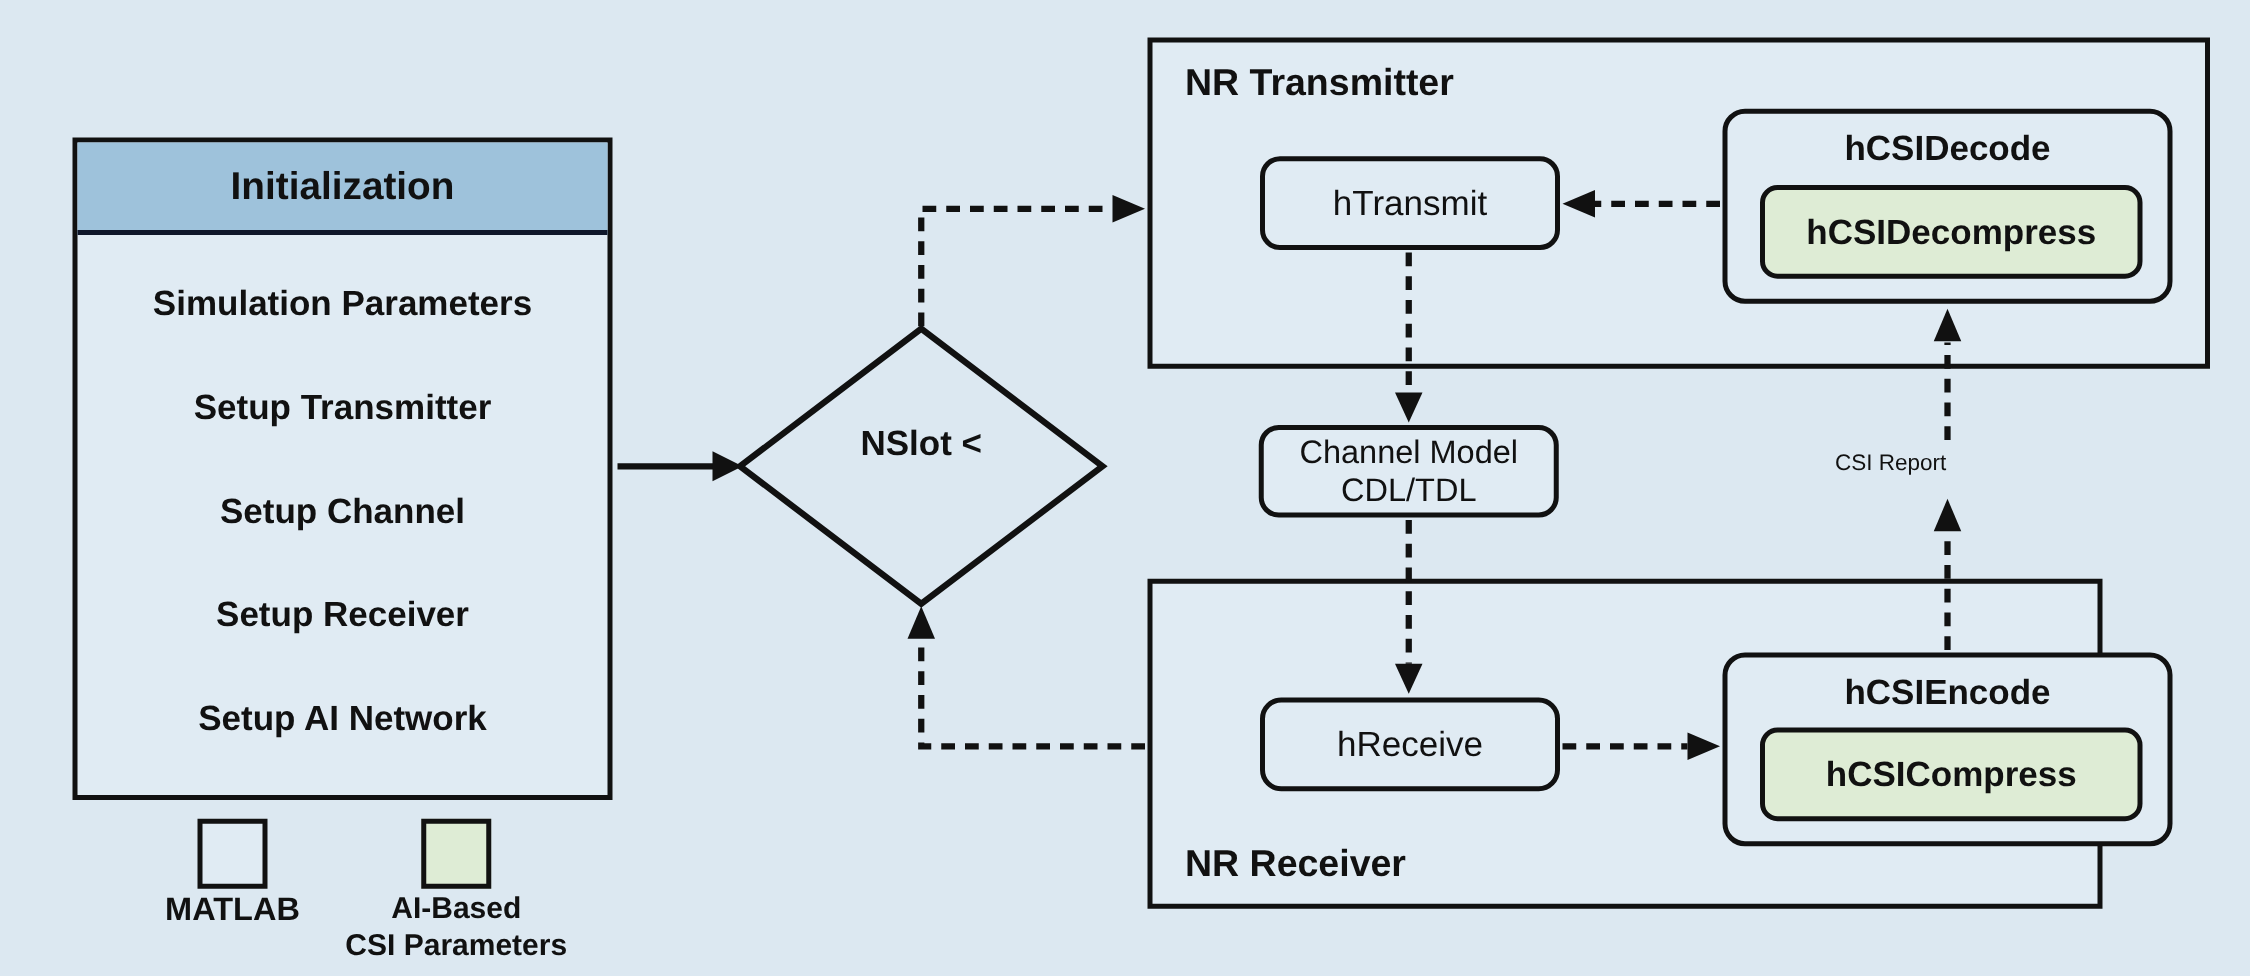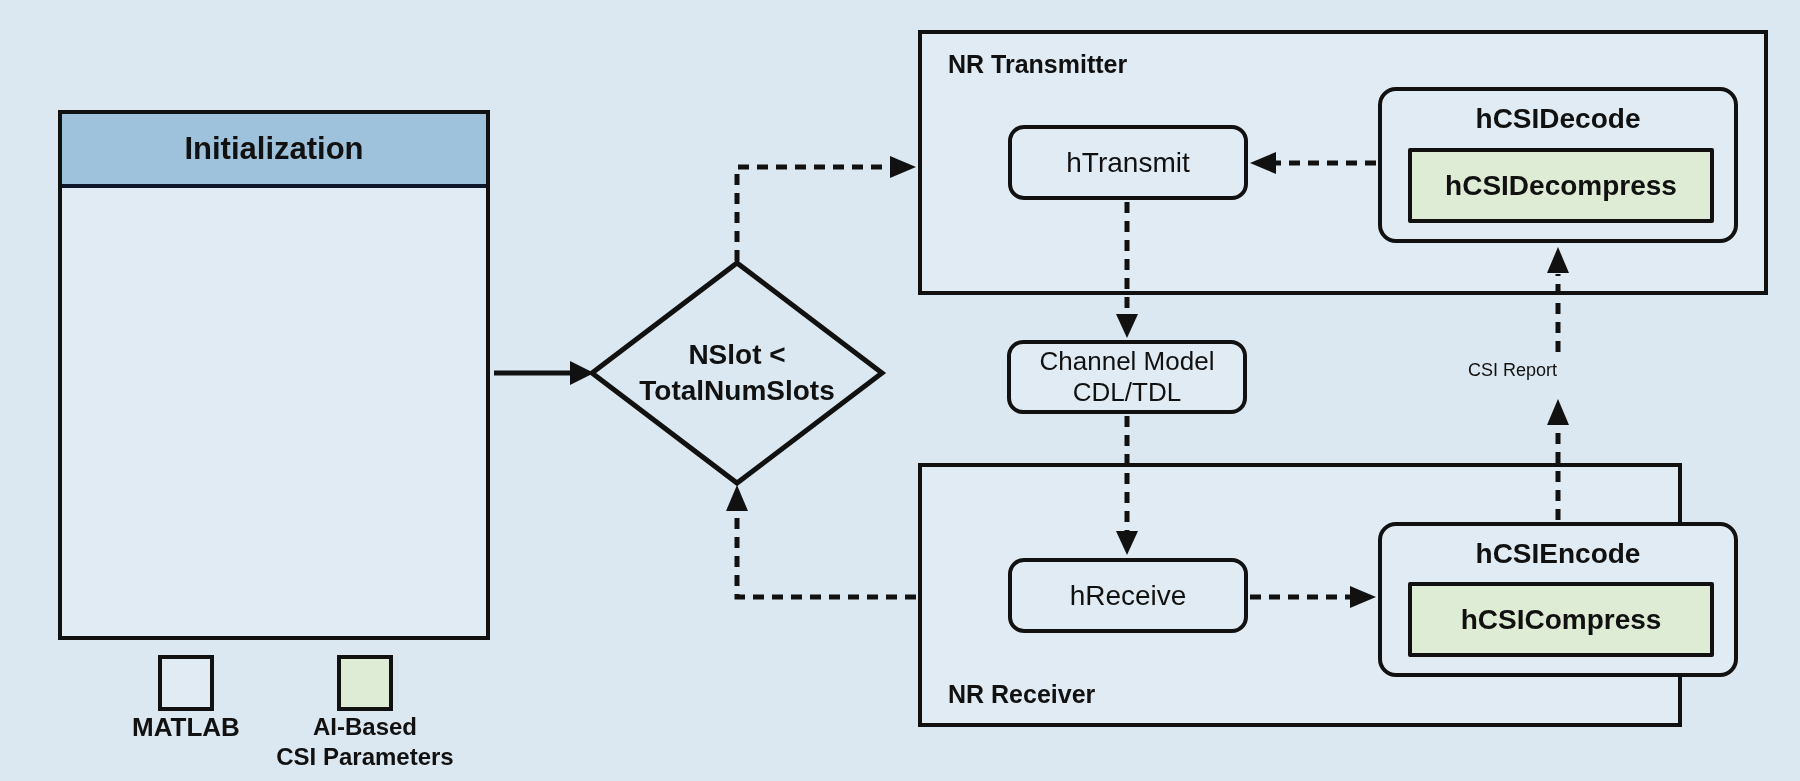--- a/index.html
+++ b/index.html
@@ -28,30 +28,30 @@
   .init-box { left:58px; top:110px; width:432px; height:530px; display:flex; flex-direction:column; }
   .init-header {
     height:70px; flex:0 0 70px; background: var(--header_blue, #9ec2db);
     border-bottom:4px solid #0f172a; display:flex; align-items:center; justify-content:center;
     font-size:31px; font-weight:700;
   }
   .init-body { flex:1; display:flex; flex-direction:column; justify-content:space-around; align-items:center; padding:14px 0 20px; }
   .init-item { font-size:28px; font-weight:600; }
 
   .big-region { background: var(--box_fill, #e0ebf3); }
-  .region-title { position:absolute; font-size:25px; font-weight:700; }
+  .region-title { position:absolute; font-size:30px; font-weight:700; }
 
   .proc-label { font-size:28px; font-weight:400; line-height:32px; }
 
   .container-box { border-radius:18px; }
   .container-title { position:absolute; left:0; right:0; top:12px; text-align:center; font-size:28px; font-weight:600; }
   .green-inner {
     position:absolute; left:26px; width:306px; height:75px;
     background: var(--ai_green, #deecd5);
-    border:4px solid #111; border-radius:2px; box-sizing:border-box;
+    border:4px solid #111; border-radius:14px; box-sizing:border-box;
     display:flex; align-items:center; justify-content:center;
     font-size:28px; font-weight:600;
   }
 
   .float-label { position:absolute; text-align:left; font-size:18px; font-weight:400; z-index:3; }
   .diamond-label { position:absolute; left:617px; top:337px; width:240px; text-align:center;
     font-size:28px; font-weight:600; line-height:36px; z-index:3; }
 
   .legend-swatch { position:absolute; width:56px; height:56px; border:4px solid #111; box-sizing:border-box; }
   .legend-label { position:absolute; text-align:center; font-size:26px; font-weight:600; line-height:30px; }
@@ -59,20 +59,27 @@
 </style>
 </head>
 <body>
 
 <div class="canvas">
 
   <div class="layer">
 
     <div class="box init-box">
       <div class="init-header">Initialization</div>
+      <div class="init-body">
+        <div class="init-item">Simulation Parameters</div>
+        <div class="init-item">Setup Transmitter</div>
+        <div class="init-item">Setup Channel</div>
+        <div class="init-item">Setup Receiver</div>
+        <div class="init-item">Setup AI Network</div>
+      </div>
     </div>
 
     <div class="box big-region" style="left:918px; top:30px; width:850px; height:265px;">
       <div class="region-title" style="left:26px; top:16px;">NR Transmitter</div>
     </div>
 
     <div class="box rounded" style="left:1008px; top:125px; width:240px; height:75px;">
       <span class="proc-label">hTransmit</span>
     </div>
 
@@ -87,21 +94,21 @@
       <div class="proc-label" style="font-size:26px; line-height:31px;">
         <div>Channel Model</div>
         <div>CDL/TDL</div>
       </div>
     </div>
 
     <div class="box big-region" style="left:918px; top:463px; width:764px; height:264px;">
       <div class="region-title" style="left:26px; bottom:14px;">NR Receiver</div>
     </div>
 
-    <div class="box rounded" style="left:1008px; top:558px; width:240px; height:75px;">
+    <div class="box rounded" style="left:1008px; top:558px; width:240px; height:75px;border-radius:17px;">
       <span class="proc-label">hReceive</span>
     </div>
 
     <div class="box rounded container-box" style="left:1378px; top:522px; width:360px; height:155px;">
       <div class="container-title">hCSIEncode</div>
       <div class="green-inner" style="top:56px;">
         <span>hCSICompress</span>
       </div>
     </div>
 
@@ -110,21 +117,20 @@
 
     <div class="legend-swatch" style="left:337px; top:655px; background: var(--ai_green, #deecd5);"></div>
     <div class="legend-label small" style="left:255px; top:712px; width:220px;">
       <div>AI-Based</div>
       <div>CSI Parameters</div>
     </div>
   </div>
 
   <div class="diamond-label">
     <div>NSlot &lt;</div>
-    <div>TotalNumSlots</div>
   </div>
 
   <div class="float-label" style="left:1468px; top:360px; width:180px;">CSI Report</div>
 
   <svg class="connectors" width="1800" height="781" viewBox="0 0 1800 781">
 
     <polygon class="diamond-shape" points="592,373 737,263 882,373 737,483"></polygon>
 
     <path class="connector" d="M494,373 L572,373"></path>
     <polygon class="arrowhead" points="570,361 594,373 570,385"></polygon>

